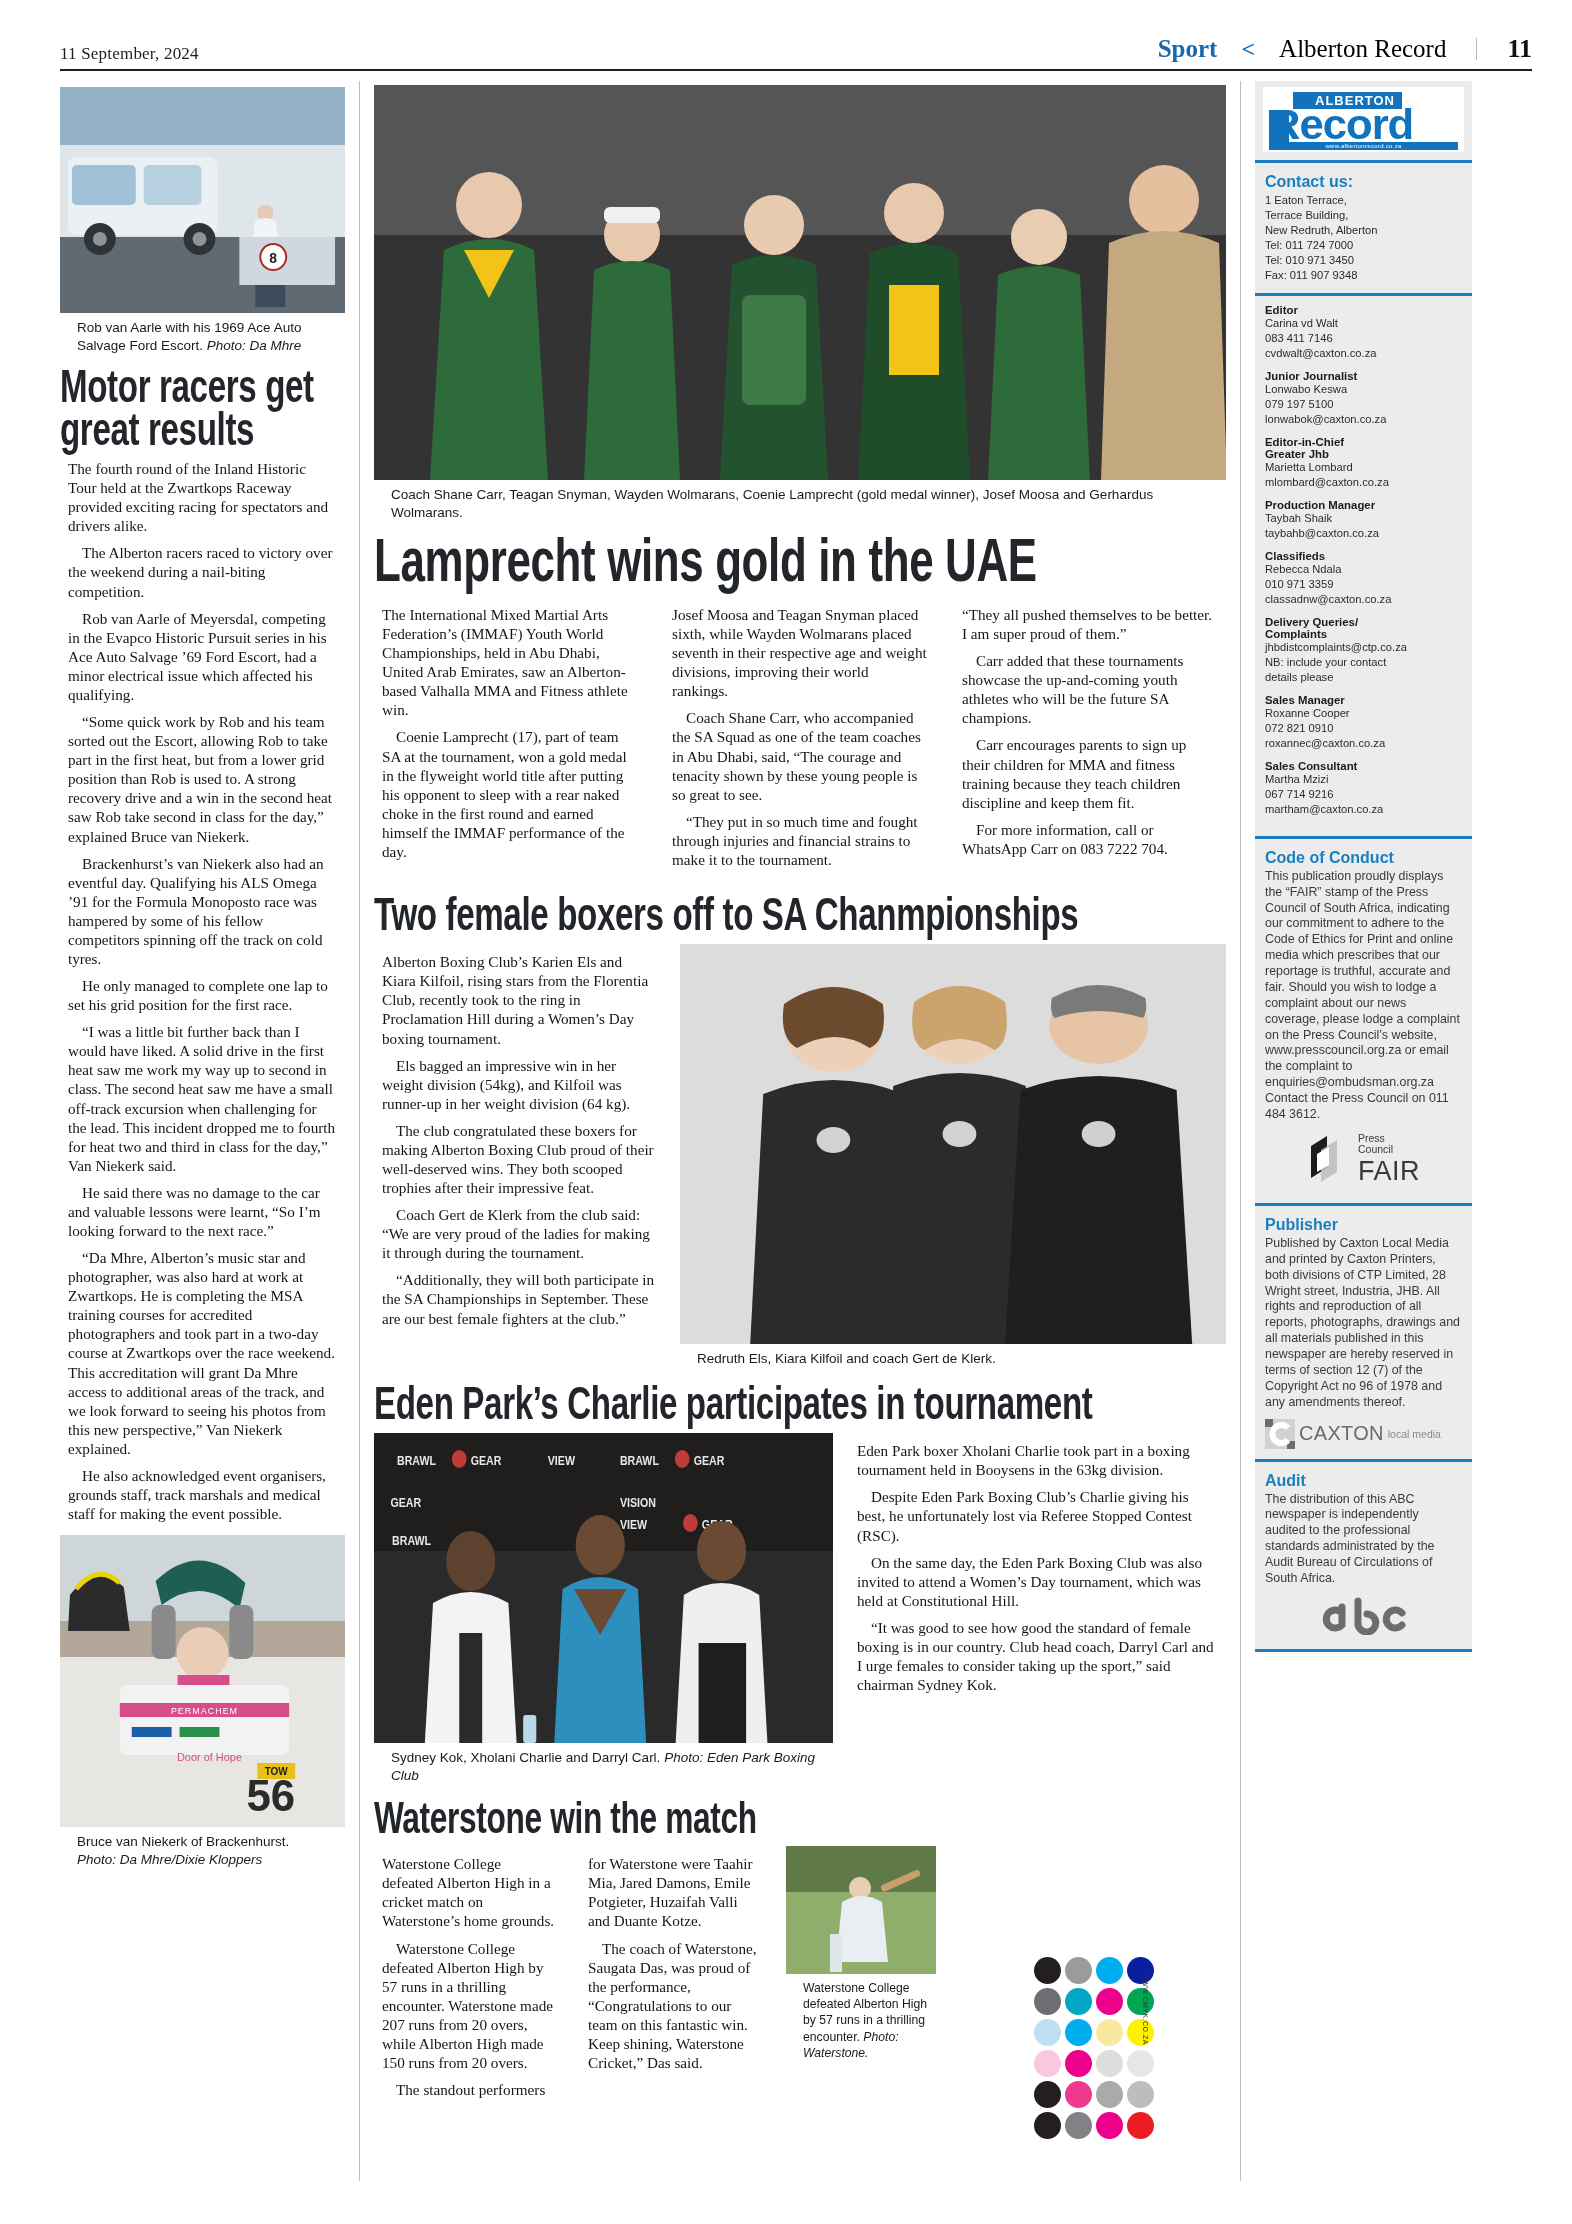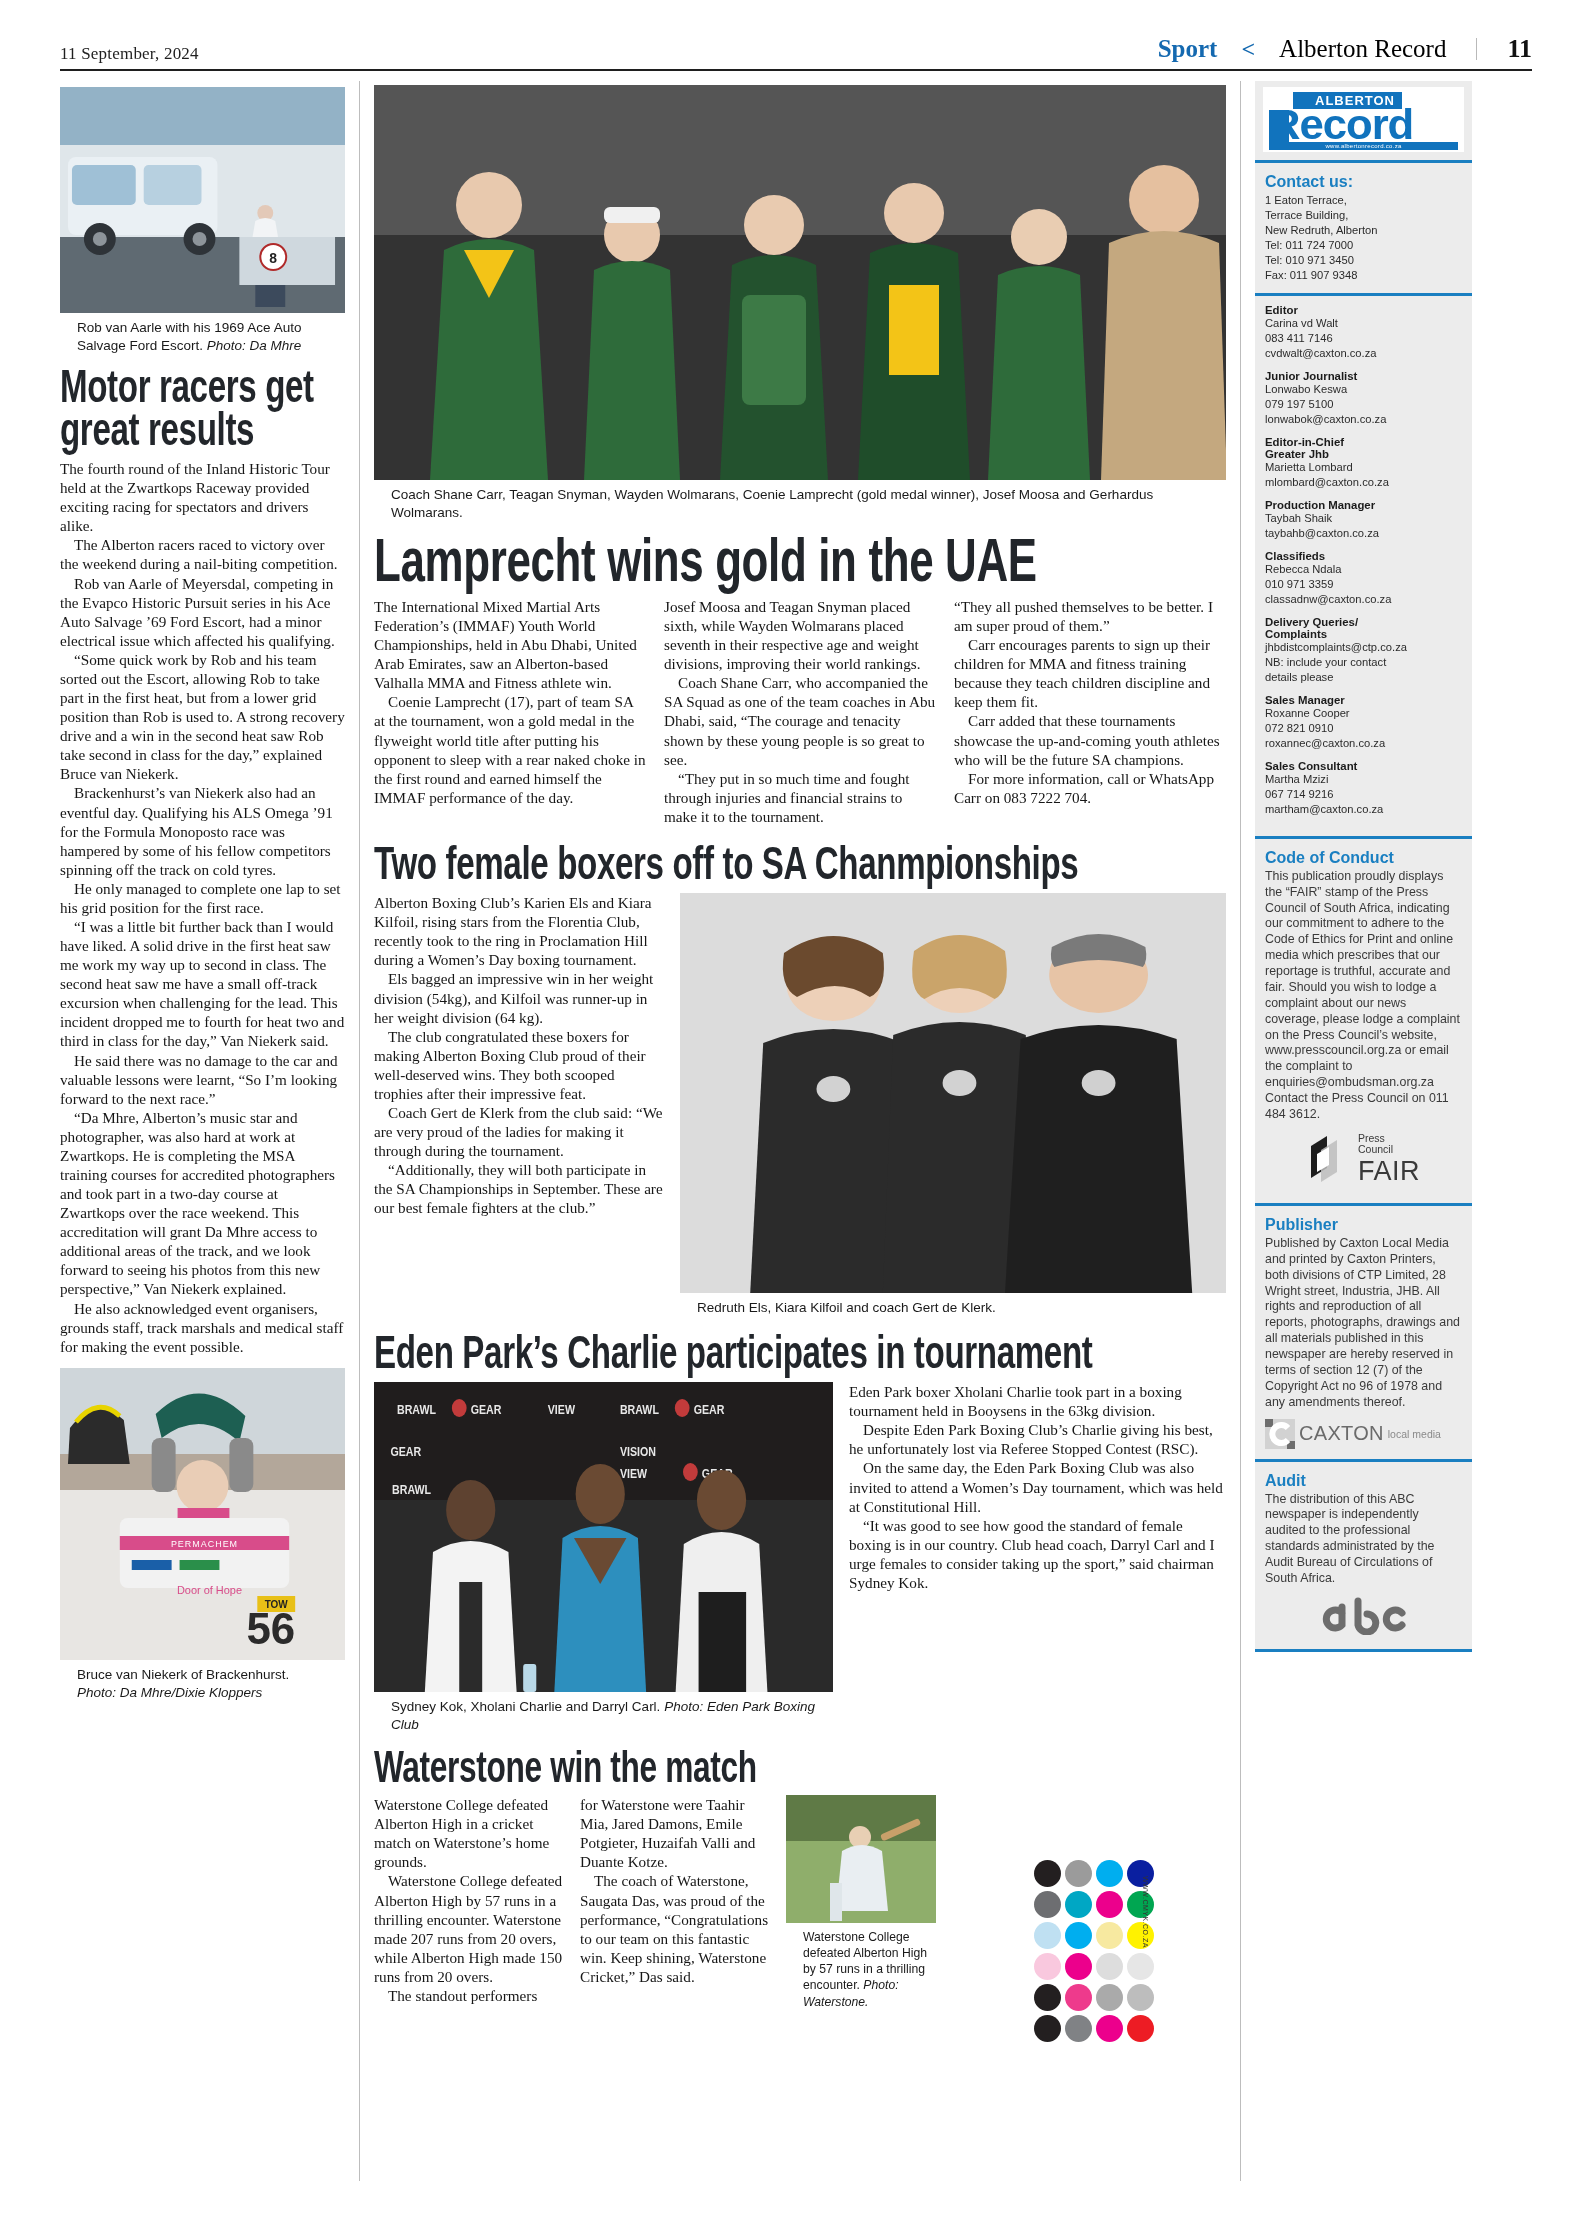--- a/index.html
+++ b/index.html
@@ -47,21 +47,21 @@
     transform:scaleX(.72);
     transform-origin:left center;
     margin:10px 0 8px 0;
   }
   .head-lg { font-size:61px; width:139%; }
   .head-md { font-size:46px; width:139%; }
   .head-sm { font-size:44px; width:139%; }
   .head-left { font-size:46px; width:139%; }
 
   .body-text { font-family:"Liberation Serif", serif; font-size:15.2px; line-height:1.255; text-align:left; color:#161616; }
-  .body-text p { margin:0; text-indent:14px; }
+  .body-text p { margin:8px; text-indent:14px; }
   .body-text p.first { text-indent:0; }
 
   
   .rail-block { background:#ececec; padding:8px 10px 10px 10px; }
   .rail-rule { height:3px; background:#1a7fc1; margin:0; }
   .rail-h { font-family:"Liberation Sans", sans-serif; font-weight:bold; color:#1a7fc1; font-size:16px; margin:2px 0 2px; }
   .rail-group { margin-bottom:9px; }
   .rail-name { font-family:"Liberation Sans", sans-serif; font-weight:bold; font-size:11.4px; color:#1b1b1b; }
   .rail-contact { font-family:"Liberation Sans", sans-serif; font-size:11.2px; line-height:1.34; color:#2b2b2b; }
   .rail-body { font-family:"Liberation Sans", sans-serif; font-size:12.4px; line-height:1.28; color:#3a3a3a; }
@@ -231,22 +231,22 @@
             <p class="first">The International Mixed Martial Arts Federation’s (IMMAF) Youth World Championships, held in Abu Dhabi, United Arab Emirates, saw an Alberton-based Valhalla MMA and Fitness athlete win.</p>
             <p>Coenie Lamprecht (17), part of team SA at the tournament, won a gold medal in the flyweight world title after putting his opponent to sleep with a rear naked choke in the first round and earned himself the IMMAF performance of the day.</p>
           </div>
         <div class="body-text" style="flex:1" id="uae2">
             <p class="first">Josef Moosa and Teagan Snyman placed sixth, while Wayden Wolmarans placed seventh in their respective age and weight divisions, improving their world rankings.</p>
             <p>Coach Shane Carr, who accompanied the SA Squad as one of the team coaches in Abu Dhabi, said, “The courage and tenacity shown by these young people is so great to see.</p>
             <p>“They put in so much time and fought through injuries and financial strains to make it to the tournament.</p>
           </div>
         <div class="body-text" style="flex:1" id="uae3">
             <p class="first">“They all pushed themselves to be better. I am super proud of them.”</p>
+            <p>Carr added that these tournaments showcase the up-and-coming youth athletes who will be the future SA champions.</p>
             <p>Carr encourages parents to sign up their children for MMA and fitness training because they teach children discipline and keep them fit.</p>
-            <p>Carr added that these tournaments showcase the up-and-coming youth athletes who will be the future SA champions.</p>
             <p>For more information, call or WhatsApp Carr on 083 7222 704.</p>
           </div>
       </div>
 
       <h1 class="head head-md" style="margin-top:16px;">Two female boxers off to SA Chanmpionships</h1>
 
       <div style="display:flex;gap:16px;">
         <div class="body-text" style="width:290px;" id="boxersBody">
             <p class="first">Alberton Boxing Club’s Karien Els and Kiara Kilfoil, rising stars from the Florentia Club, recently took to the ring in Proclamation Hill during a Women’s Day boxing tournament.</p>
             <p>Els bagged an impressive win in her weight division (54kg), and Kilfoil was runner-up in her weight division (64 kg).</p>

